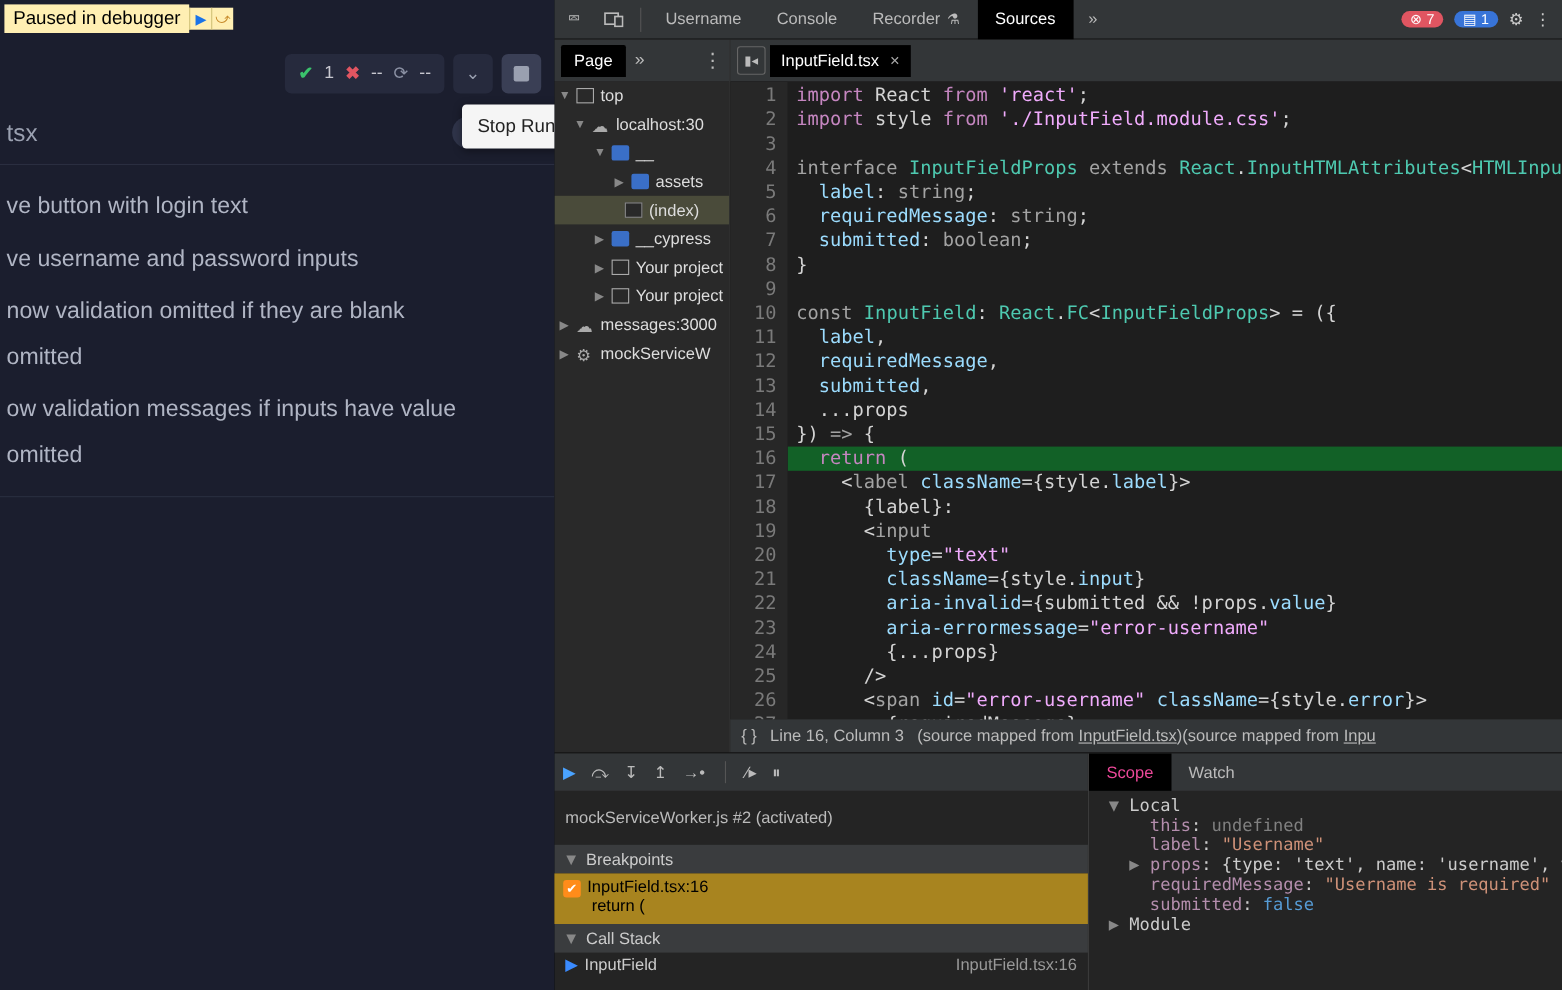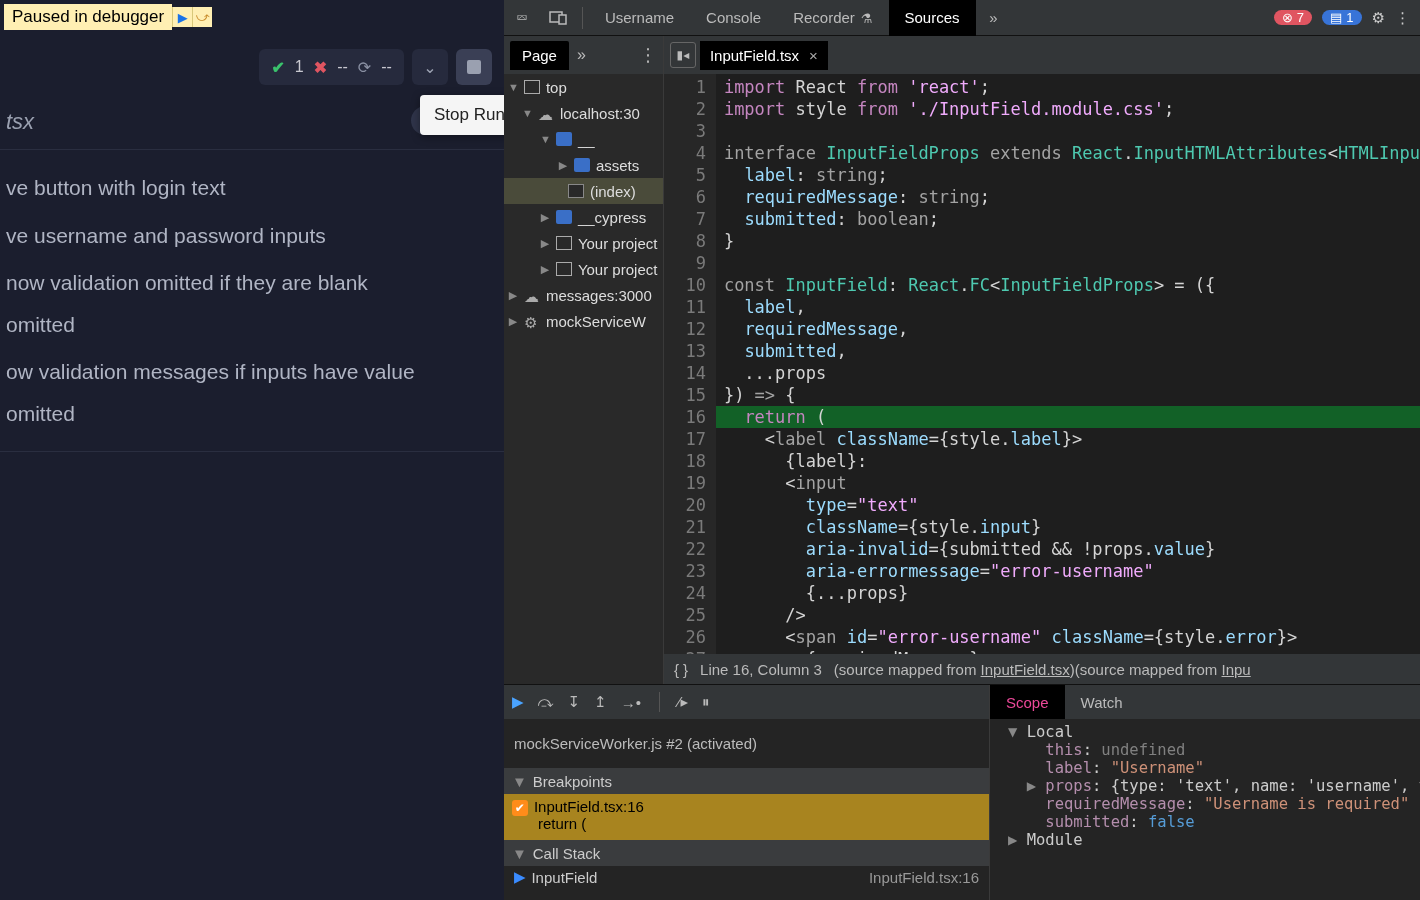--- a/index.html
+++ b/index.html
@@ -10,21 +10,21 @@
   .dbg-banner { position:absolute; top:4px; left:4px; display:flex; align-items:center; z-index:5;}
   .dbg-banner span.label { background:#ffefb3; color:#000; font-size:17px; padding:3px 8px;}
   .dbg-btn { width:20px; height:20px; display:flex; align-items:center; justify-content:center; font-size:13px; background:#ffefb3; border-left:1px solid #d8c87a;}
   .cy-toolbar { margin-top:42px; height:50px; display:flex; align-items:center; justify-content:flex-end; gap:8px; padding-right:12px;}
   .pill { background:#262a3d; border-radius:6px; height:36px; display:flex; align-items:center; padding:0 12px; gap:10px; font-size:16px;}
   .pill .pass { color:#3ac26c; font-weight:bold;}
   .pill .fail { color:#e05561; font-weight:bold;}
   .ico-btn { width:36px; height:36px; background:#262a3d; border-radius:6px; display:flex; align-items:center; justify-content:center;}
   .stop-sq { width:14px; height:14px; background:#9aa0b0; border-radius:2px;}
   .tooltip { position:absolute; top:95px; left:420px; background:#f5f5f5; color:#222; font-size:17px; padding:10px 14px; border-radius:4px; box-shadow:0 2px 8px rgba(0,0,0,.4); white-space:nowrap; z-index:3;}
-  .spec-bar { display:flex; align-items:flex-end; justify-content:space-between; padding:14px 20px 14px 6px;font-style:italic;}
+  .spec-bar { display:flex; align-items:center; justify-content:space-between; padding:14px 20px 14px 6px;}
   .spec-name { font-size:22px; color:#9aa0b0;}
   .timer { background:#2f3449; color:#9aa0b0; font-size:18px; padding:4px 14px; border-radius:18px;}
   .sep { height:1px; background:#2a2e40;}
   .tests { padding:22px 6px; display:flex; flex-direction:column; gap:16px;}
   .test-item { font-size:21px; color:#b0b5c4; line-height:1.5;}
   .test-item.sub { margin-top:-6px;}
   
   .dt { flex:1; height:100%; display:flex; flex-direction:column; background:#242424; color:#ccc; font-size:15px;}
   .dt-tabs { height:36px; background:#333638; display:flex; align-items:center; border-bottom:1px solid #111;}
   .dt-tabs .lic { width:36px; display:flex; align-items:center; justify-content:center; color:#bbb;}

